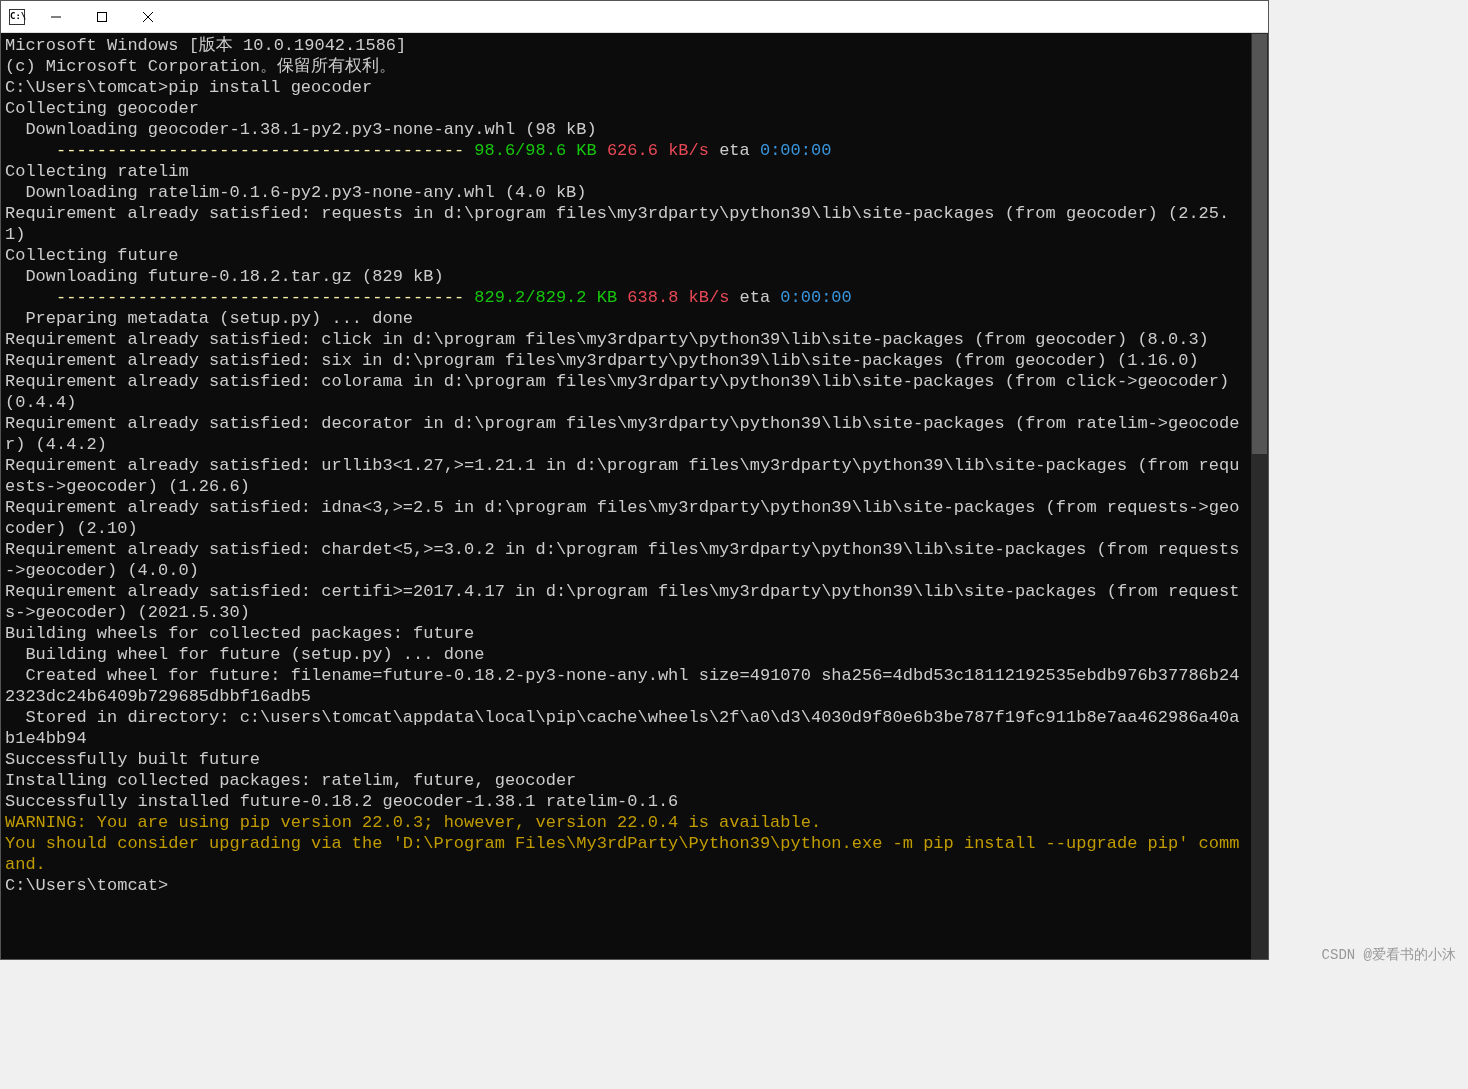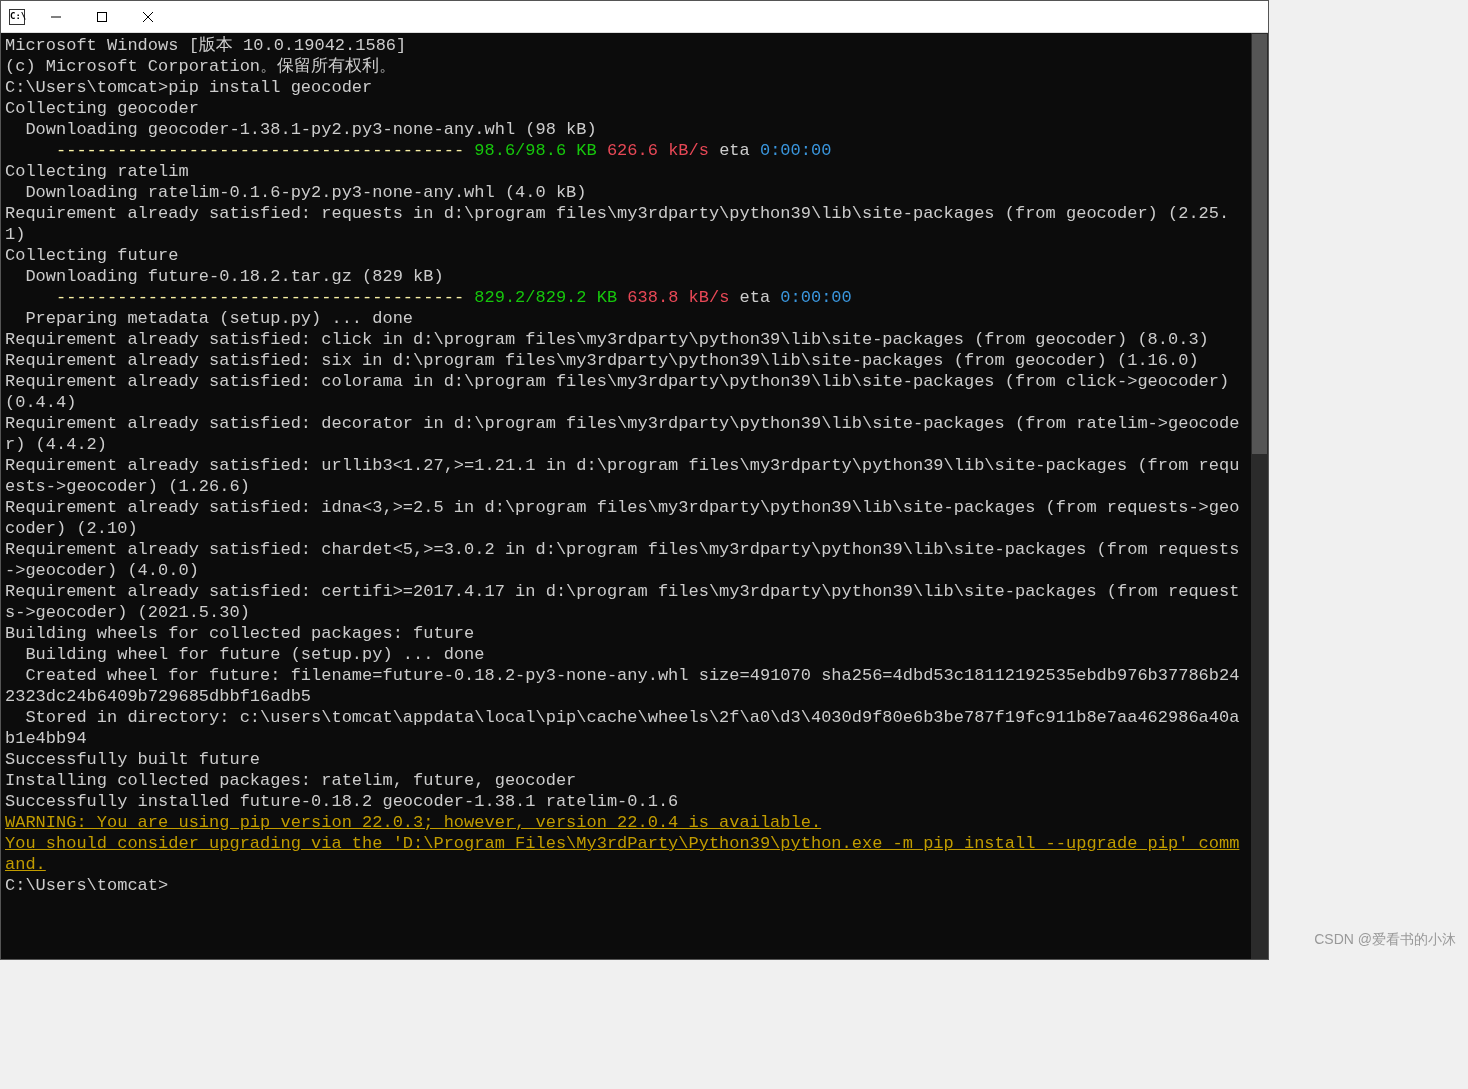--- a/index.html
+++ b/index.html
@@ -83,28 +83,28 @@
     left: 1px;
     right: 1px;
     height: 420px;
     background: #555;
   }
   .c-gray  { color: #cccccc; }
   .c-yellow{ color: #f9f1a5; }
   .c-green { color: #16c60c; text-align: right; }
   .c-red   { color: #e74856; }
   .c-cyan  { color: #3a96dd; margin-top: 27px; }
-  .c-warn  { color: #c19c00; text-decoration: underline; }
+  .c-warn  { color: #c19c00; }
   .watermark {
     position: absolute;
     right: 12px;
-    bottom: 140px;
+    bottom: 125px;
     font-size: 14px;
     color: #999;
-    font-family: Liberation Sans, sans-serif;
+    font-family: Liberation Mono, monospace;
     pointer-events: none;
   }
 </style>
 </head>
 <body>
 
 <div class="window">
 
   <div class="titlebar">
     <div class="titlebar-icon">C:\</div>

